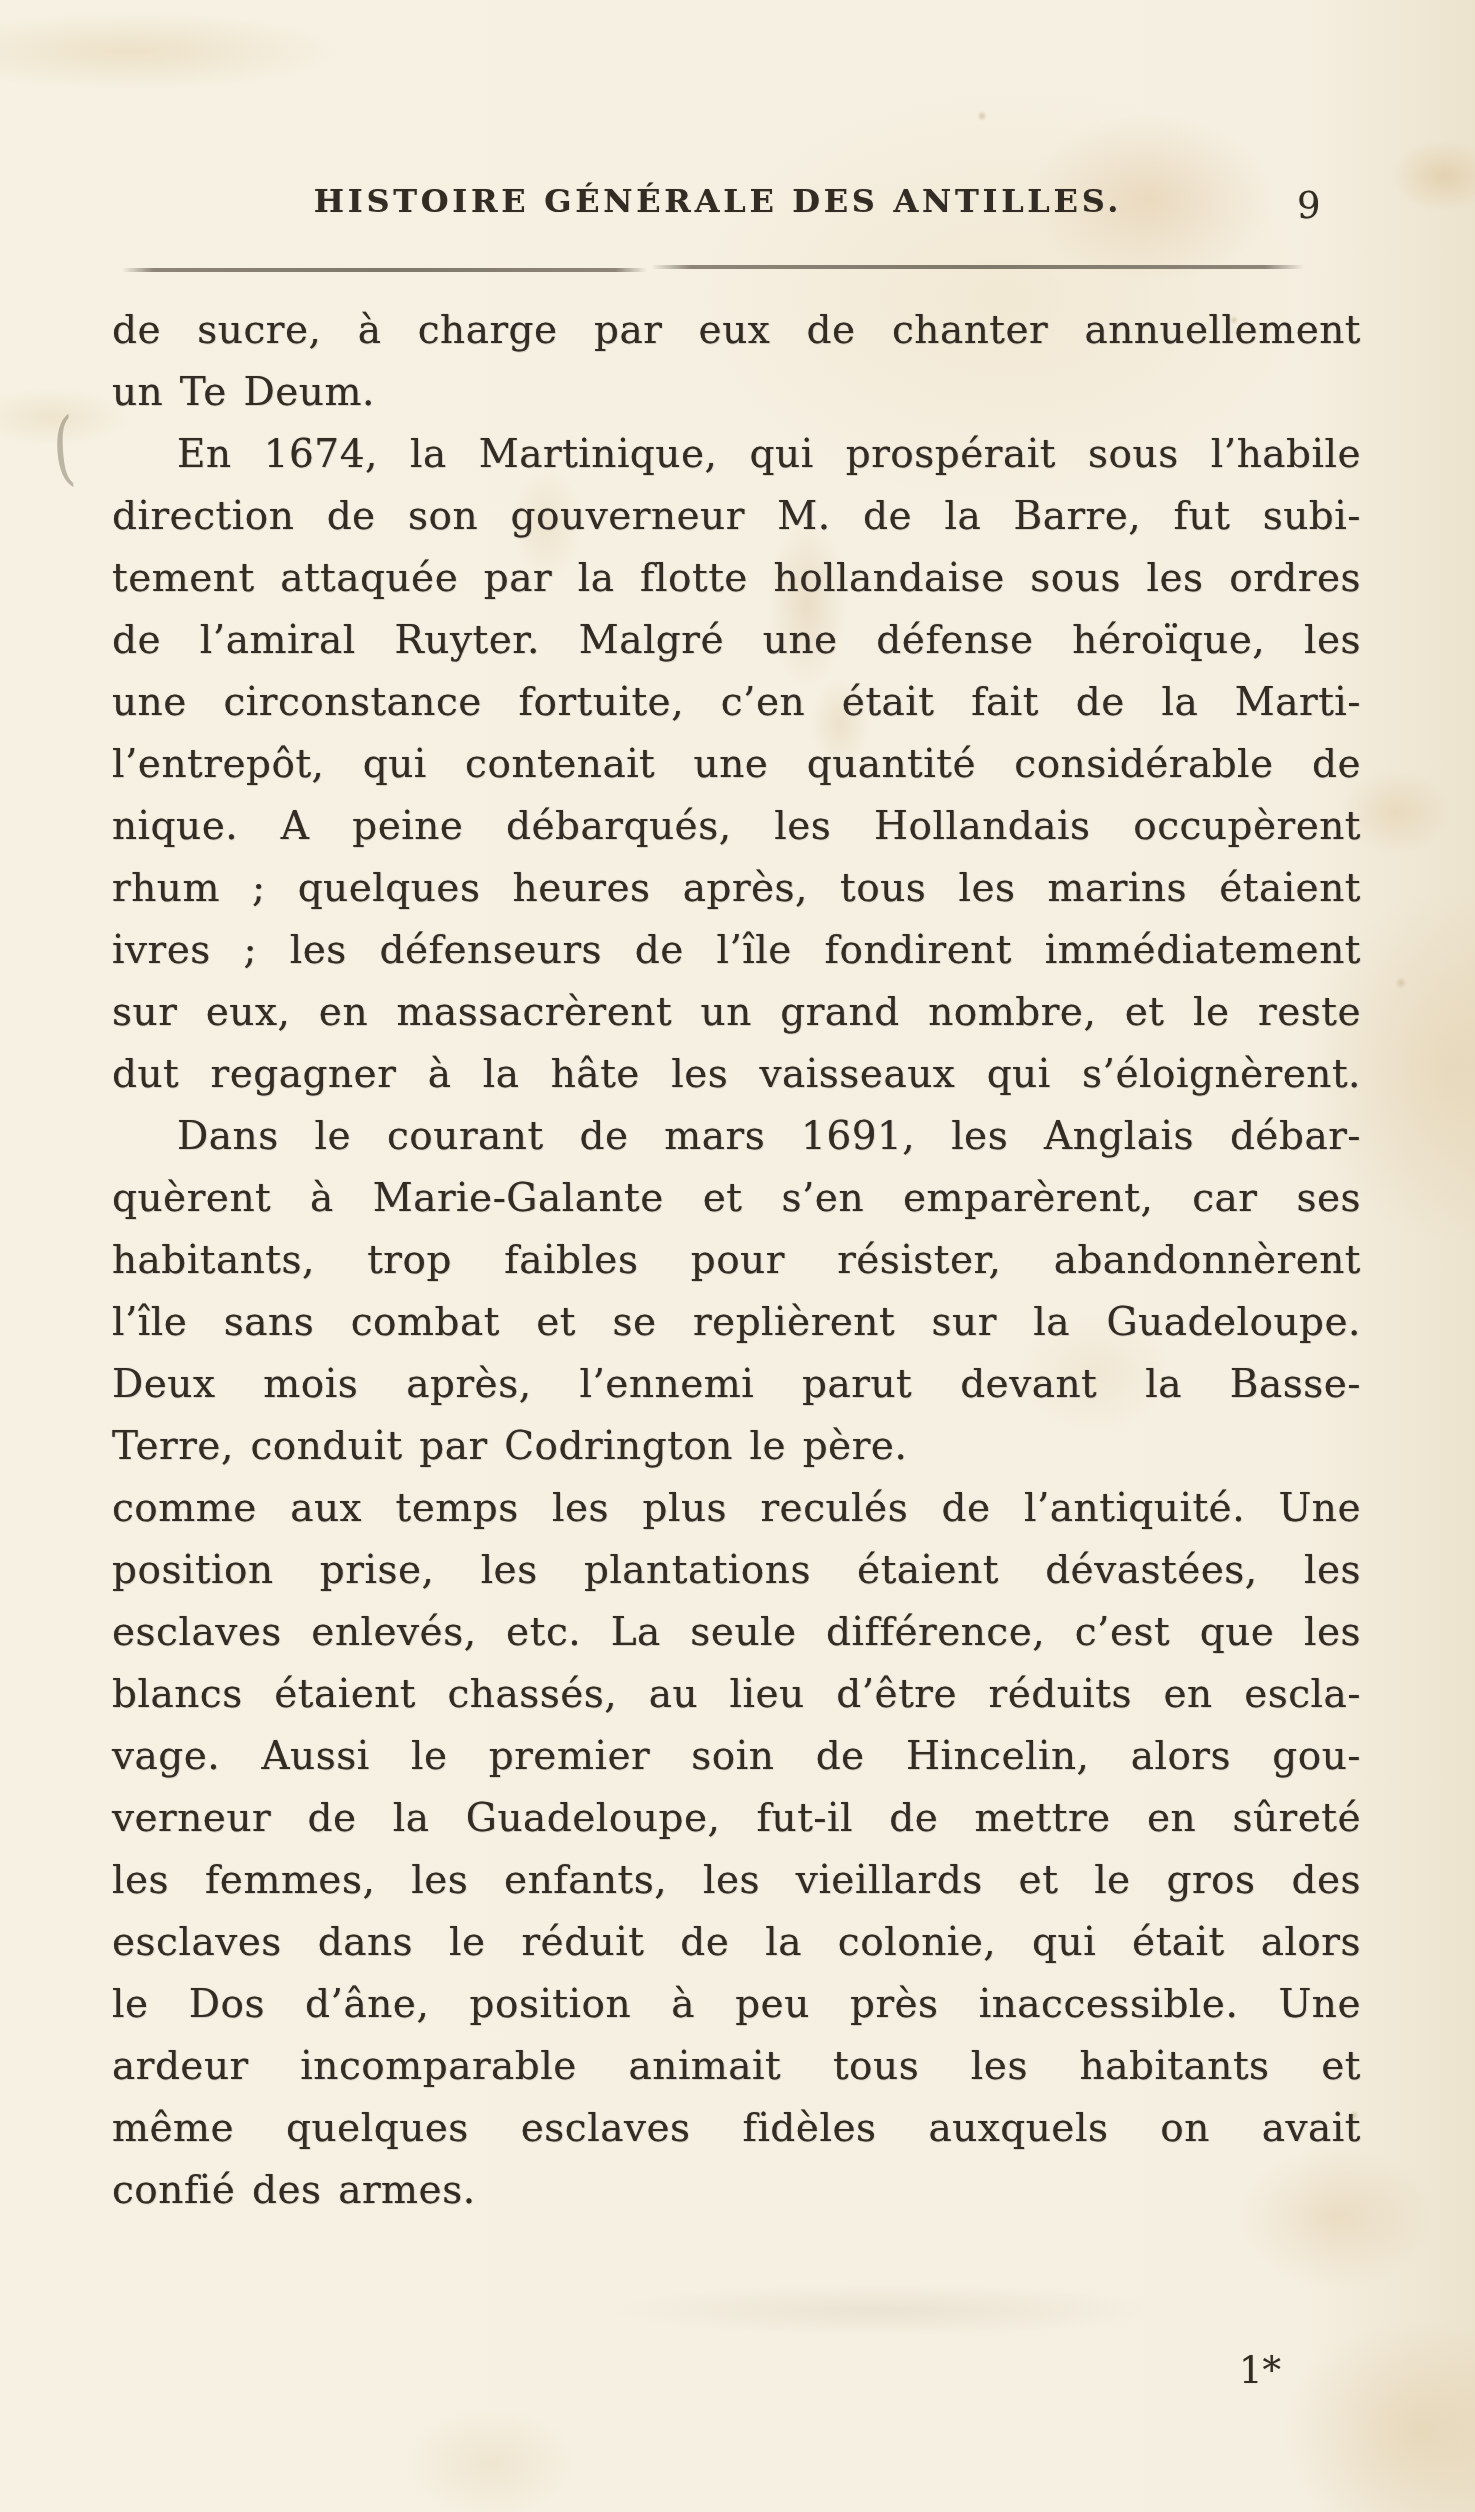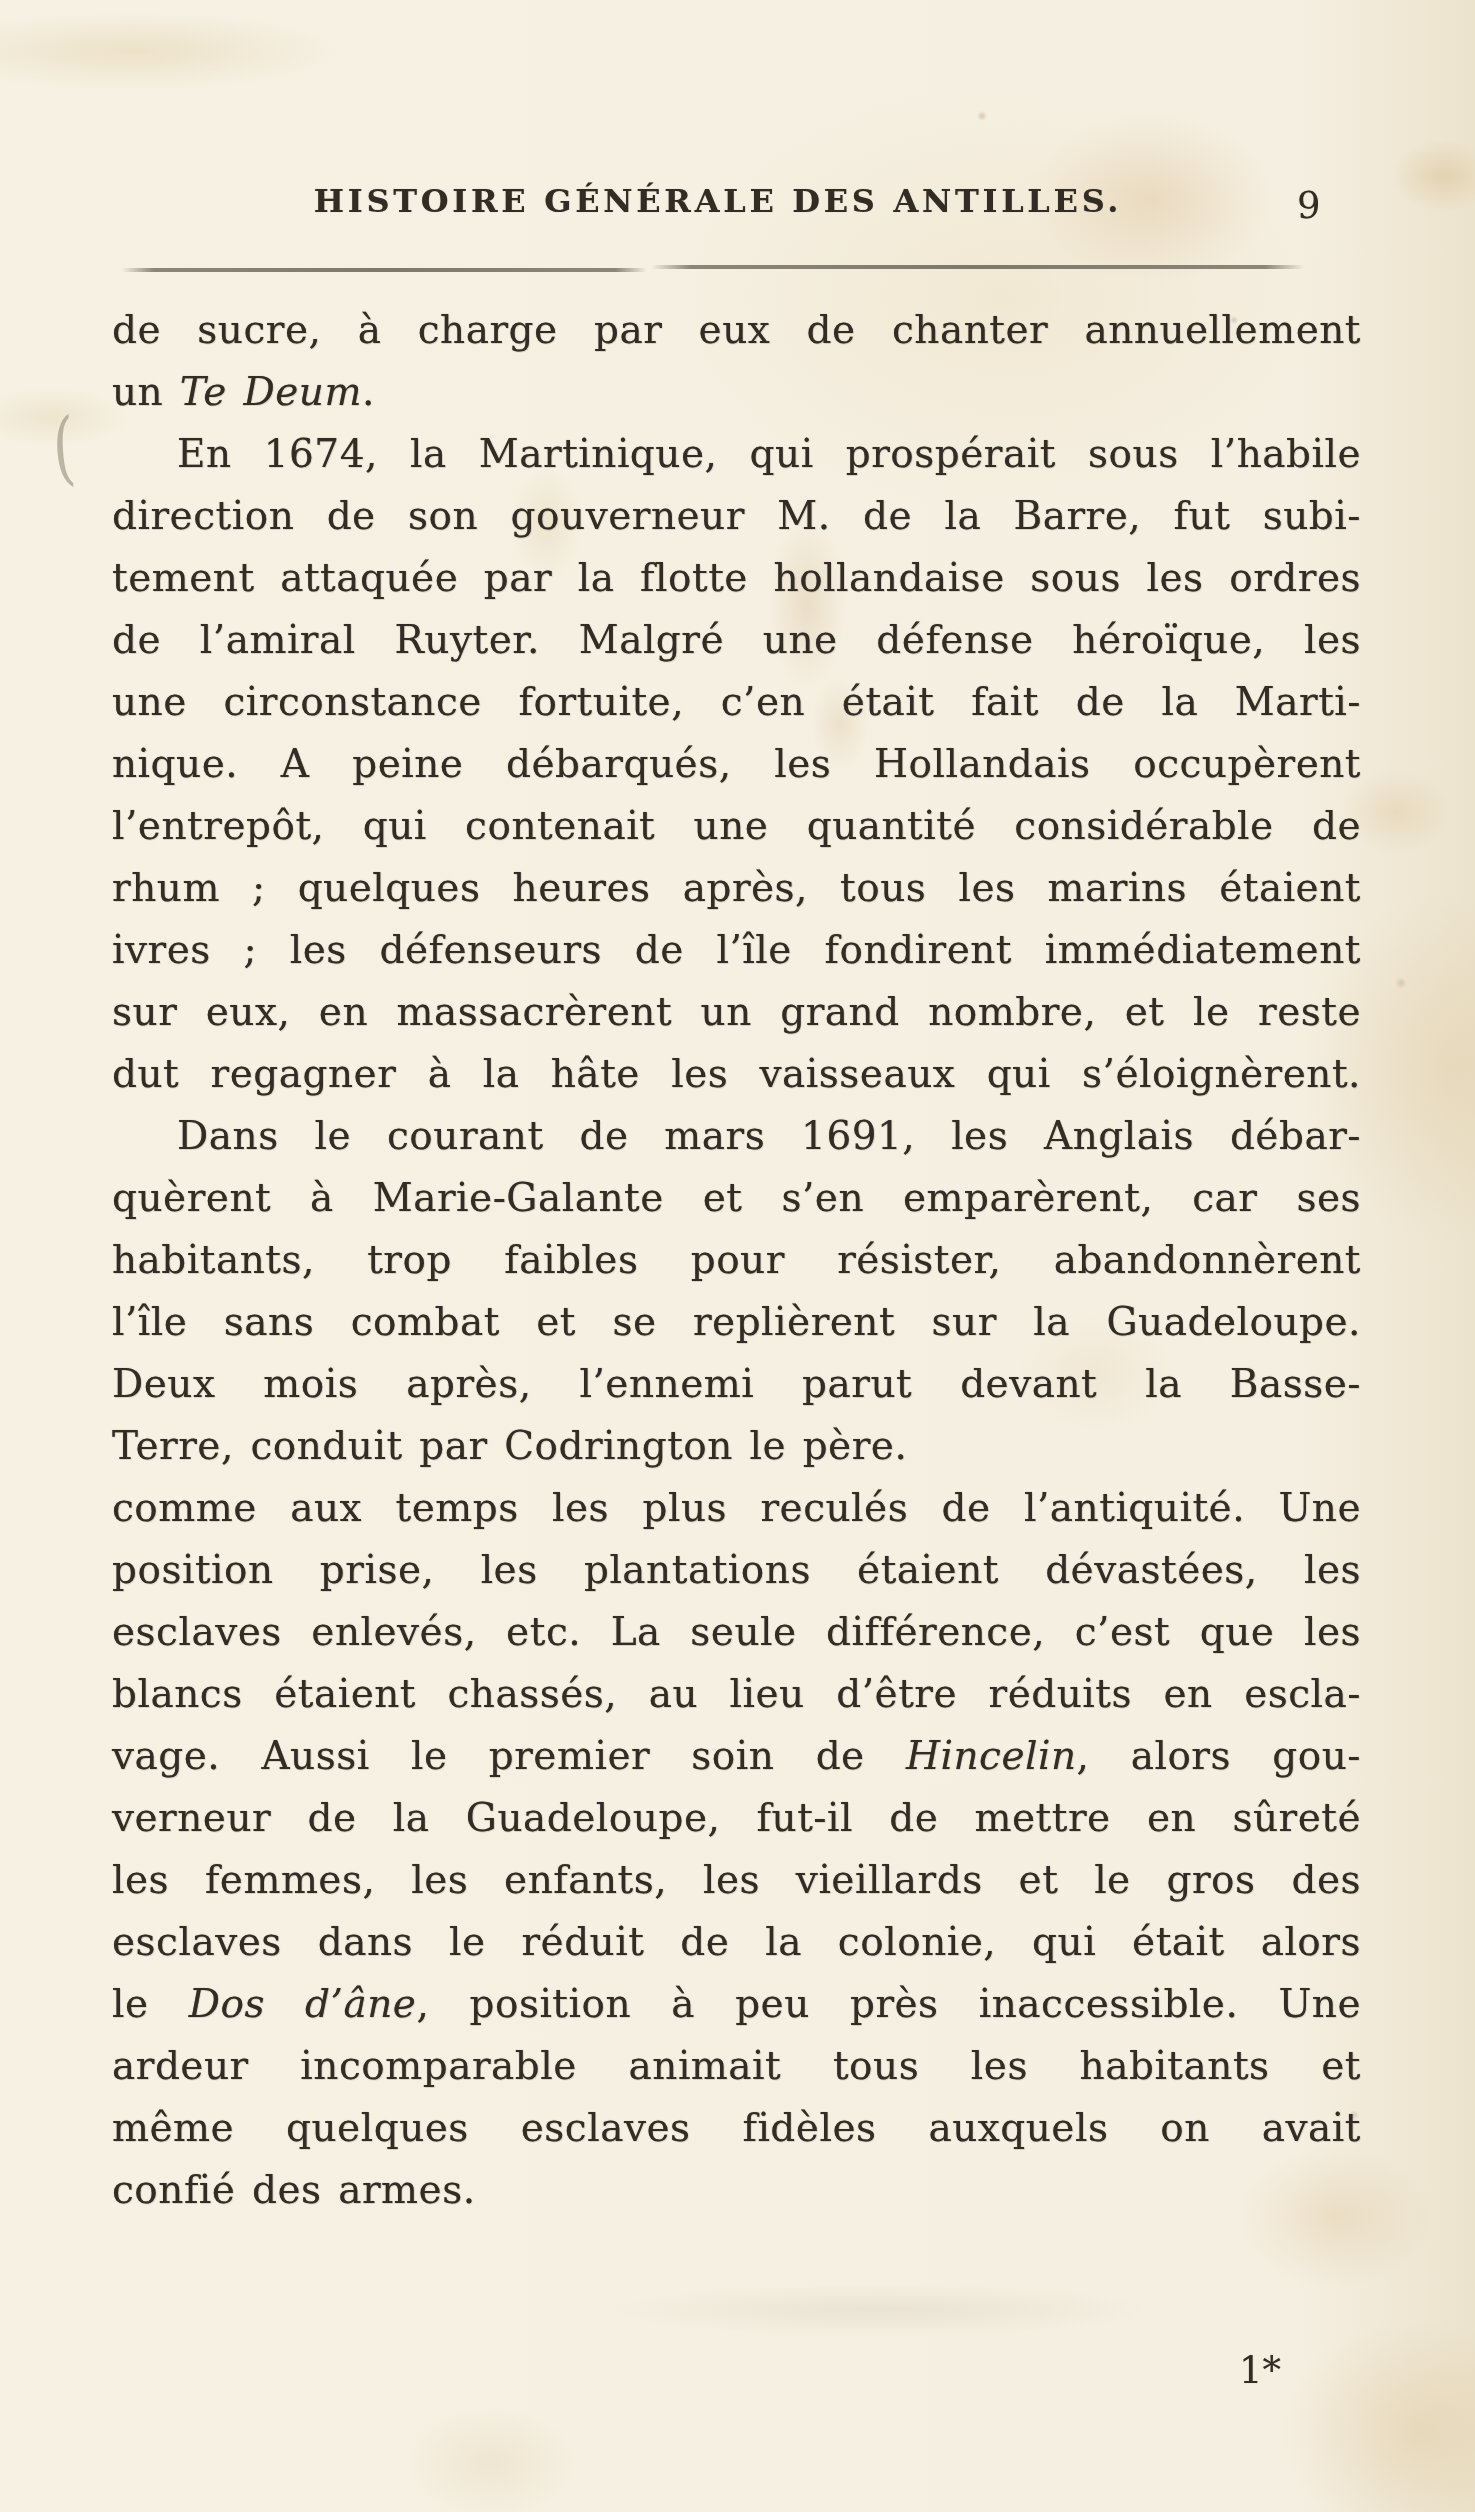--- a/index.html
+++ b/index.html
@@ -73,21 +73,21 @@
     font-size:39px;
     letter-spacing:0.5px;word-spacing:3.7px;
     white-space:nowrap;
     text-shadow:0 0 0.9px rgba(47,42,36,.55), 0.9px 0.9px 0 rgba(47,42,36,.10);
   }
   .line.j{
     white-space:normal;
     text-align:justify;text-align-last:justify;
   }
   .line.indent{padding-left:65px;}
-  .it{font-style:italic;}
+  .it{}
   .signature{
     position:absolute;left:1239px;top:2349px;
     font-size:37px;color:var(--ink,#2f2a24);
     text-shadow:0 0 0.9px rgba(47,42,36,.45);
   }
 </style>
 </head>
 <body>
 
 <div class="page">
@@ -103,22 +103,22 @@
   <div class="pen-mark">(</div>
 
   <div class="text-block">
     <div class="line j">de sucre, à charge par eux de chanter annuellement</div>
     <div class="line"><span>un </span><span class="it">Te Deum</span><span>.</span></div>
     <div class="line j indent">En 1674, la Martinique, qui prospérait sous l’habile</div>
     <div class="line j">direction de son gouverneur M. de la Barre, fut subi-</div>
     <div class="line j">tement attaquée par la flotte hollandaise sous les ordres</div>
     <div class="line j">de l’amiral Ruyter. Malgré une défense héroïque, les</div>
     <div class="line j">une circonstance fortuite, c’en était fait de la Marti-</div>
+    <div class="line j">l’entrepôt, qui contenait une quantité considérable de</div>
     <div class="line j">nique. A peine débarqués, les Hollandais occupèrent</div>
-    <div class="line j">l’entrepôt, qui contenait une quantité considérable de</div>
     <div class="line j">rhum ; quelques heures après, tous les marins étaient</div>
     <div class="line j">ivres ; les défenseurs de l’île fondirent immédiatement</div>
     <div class="line j">sur eux, en massacrèrent un grand nombre, et le reste</div>
     <div class="line j">dut regagner à la hâte les vaisseaux qui s’éloignèrent.</div>
     <div class="line j indent">Dans le courant de mars 1691, les Anglais débar-</div>
     <div class="line j">quèrent à Marie-Galante et s’en emparèrent, car ses</div>
     <div class="line j">habitants, trop faibles pour résister, abandonnèrent</div>
     <div class="line j">l’île sans combat et se replièrent sur la Guadeloupe.</div>
     <div class="line j">Deux mois après, l’ennemi parut devant la Basse-</div>
     <div class="line">Terre, conduit par Codrington le père.</div>

